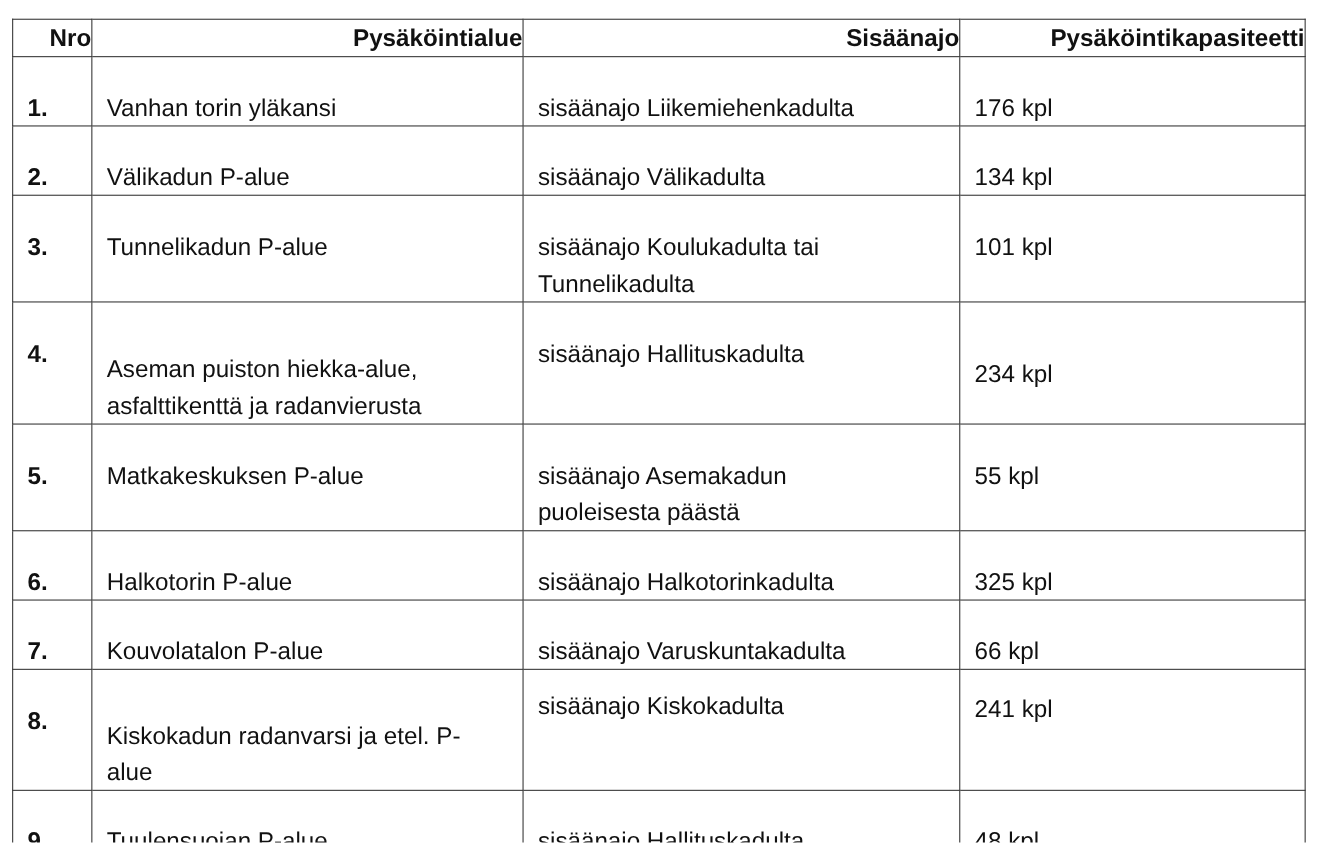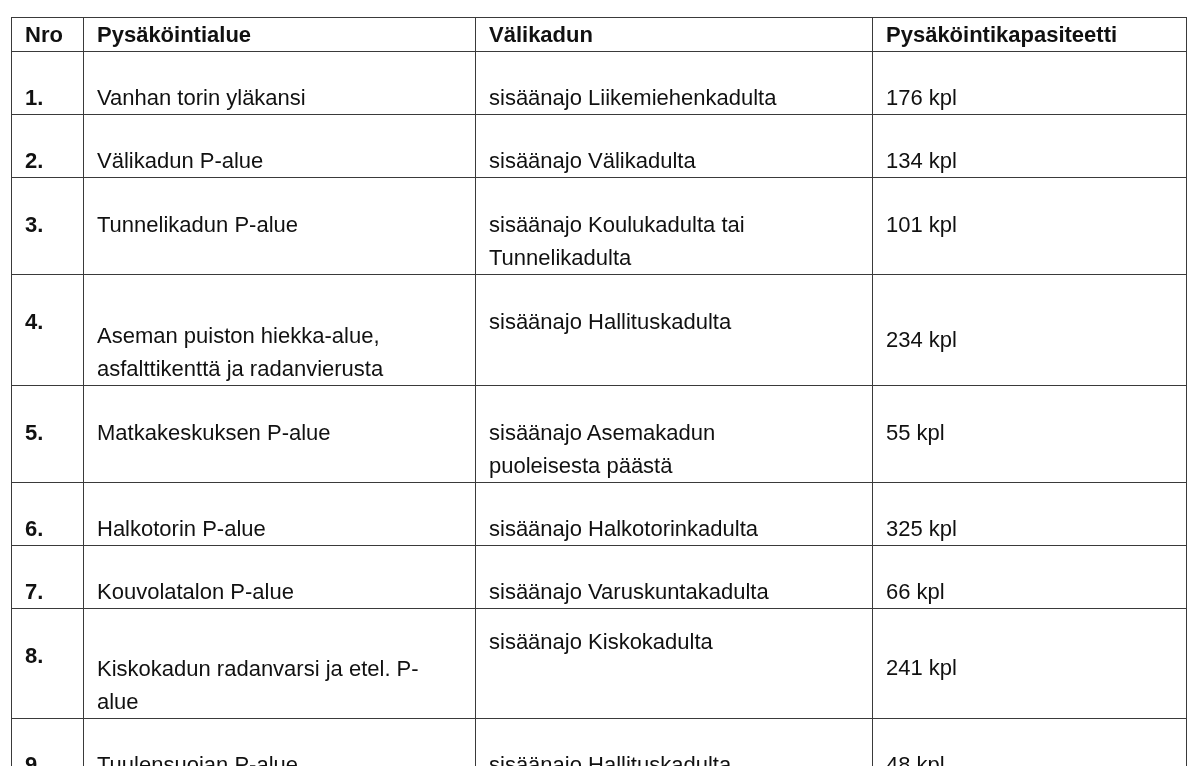--- a/index.html
+++ b/index.html
@@ -1,37 +1,37 @@
 <!DOCTYPE html>
 <html><head>
 <meta charset="utf-8">
 <style>
   html, body { margin:0; padding:0; background:#ffffff; }
   body { width:1200px; height:766px; position:relative; overflow:hidden; font-family:"Liberation Sans", sans-serif; color:#111; }
   table { position:absolute; left:11px; top:17px; border-collapse:collapse; width:1175px; table-layout:fixed; }
   td, th { border:1.5px solid #3a3a3a; padding:0 0 0 13px; font-size:22px; text-align:left; vertical-align:bottom; line-height:33px; }
-  th { font-weight:bold; height:33px; vertical-align:middle; }
+  th { font-weight:bold; height:33px; vertical-align:middle;text-align:right; }
   td.nro { font-weight:bold; }
   td.c { vertical-align:top; }
 </style>
 </head>
 <body>
 
 <table>
   <colgroup>
       <col style="width:72px">
       <col style="width:392px">
       <col style="width:397px">
       <col style="width:314px">
     </colgroup>
   <thead>
     <tr>
       <th>Nro</th>
       <th>Pysäköintialue</th>
-      <th>Välikadun</th>
+      <th>Sisäänajo</th>
       <th>Pysäköintikapasiteetti</th>
     </tr>
   </thead>
   <tbody>
     <tr style="height:63px">
       <td class="nro">1.</td>
       <td>Vanhan torin yläkansi</td>
       <td>sisäänajo Liikemiehenkadulta</td>
       <td>176 kpl</td>
     </tr>
@@ -68,21 +68,21 @@
     <tr style="height:63px">
       <td class="nro">7.</td>
       <td>Kouvolatalon P-alue</td>
       <td>sisäänajo Varuskuntakadulta</td>
       <td>66 kpl</td>
     </tr>
     <tr style="height:96px">
       <td class="nro c" style="padding-top:30px">8.</td>
       <td class="c" style="padding-top:43px;padding-right:20px">Kiskokadun radanvarsi ja etel. P-alue</td>
       <td class="c" style="padding-top:16px">sisäänajo Kiskokadulta</td>
-      <td class="c" style="padding-top:42px">241 kpl</td>
+      <td class="c" style="padding-top:19px">241 kpl</td>
     </tr>
     <tr style="height:63px">
       <td class="nro">9.</td>
       <td>Tuulensuojan P-alue</td>
       <td>sisäänajo Hallituskadulta</td>
       <td>48 kpl</td>
     </tr>
   </tbody>
 </table>
 

